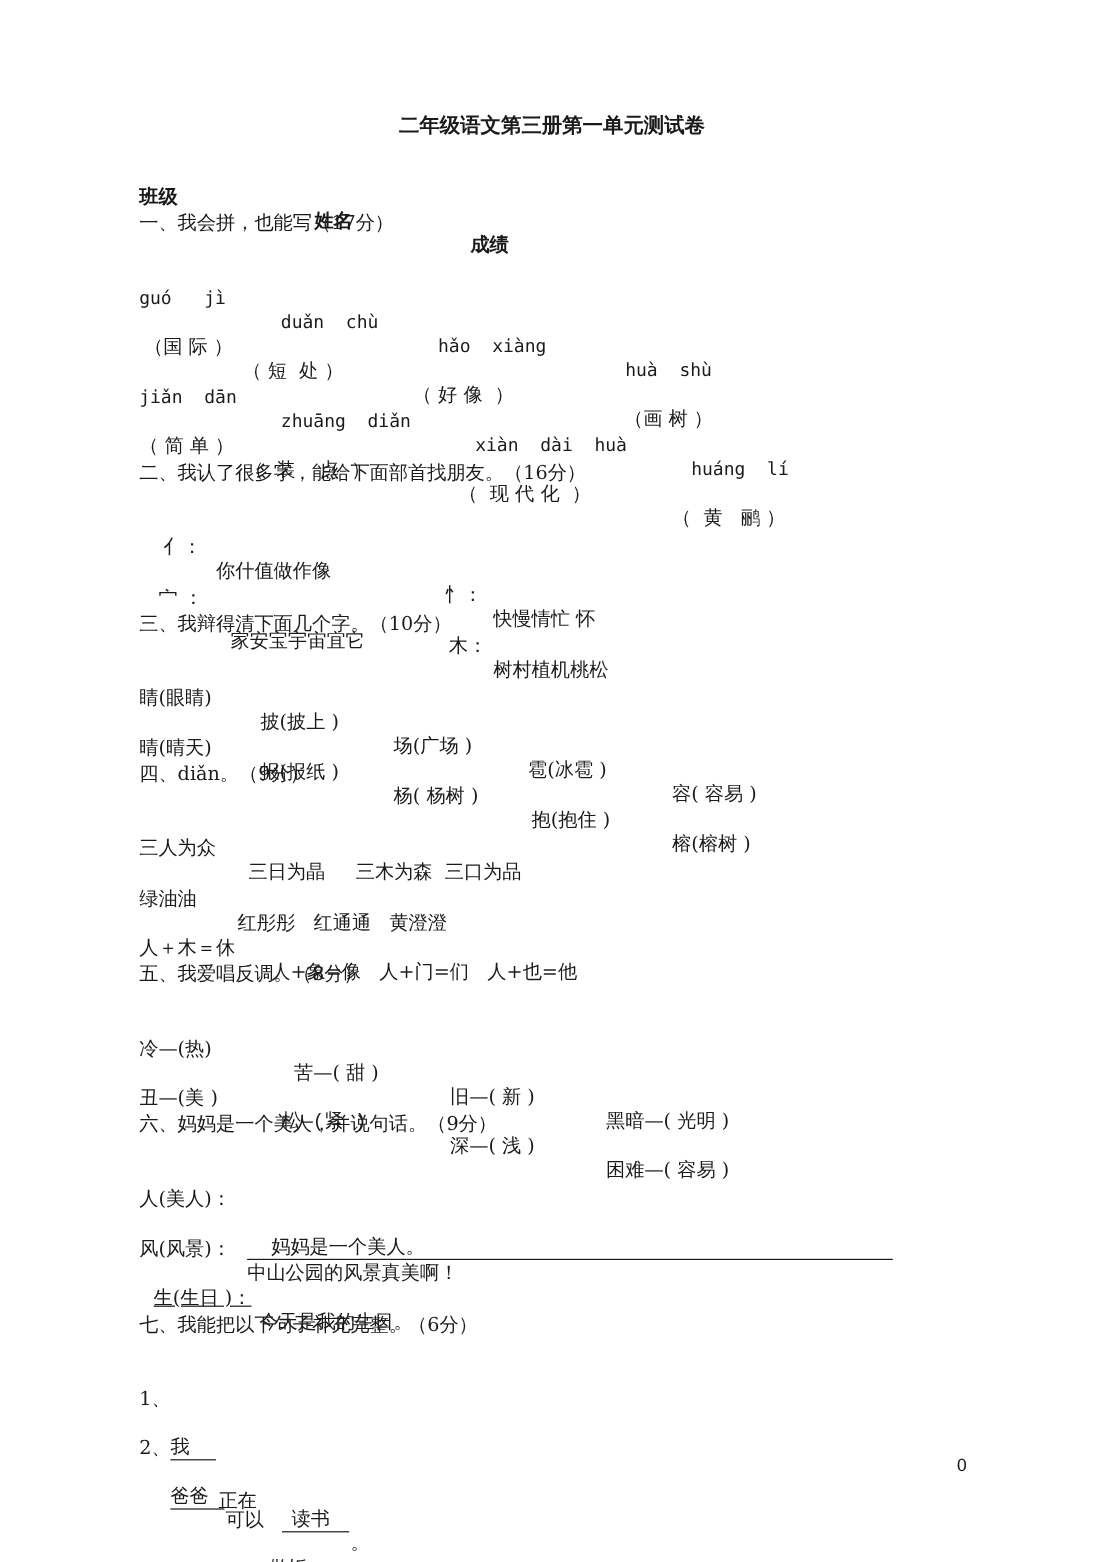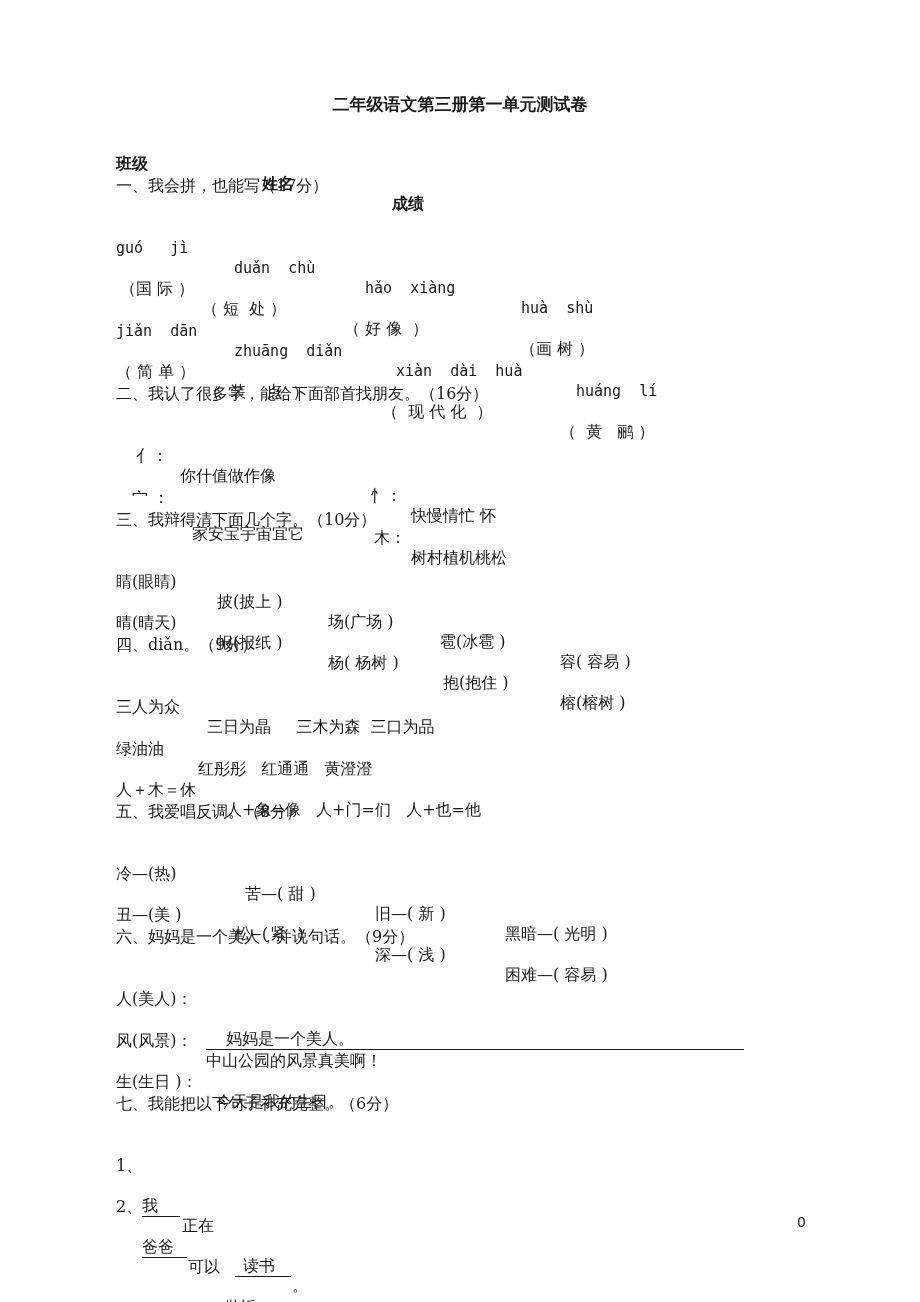--- a/index.html
+++ b/index.html
@@ -117,30 +117,30 @@
   <div class="line" style="top:969px;">
     <span class="seg" style="left:0;">人(美人)：</span>
     <div class="uline" style="left:90px; width:538px;"></div>
     <span class="seg" style="left:110px;">妈妈是一个美人。</span>
   </div>
   <div class="line" style="top:1011px;">
     <span class="seg" style="left:0;">风(风景)：</span>
     <span class="seg u" style="left:90px;">中山公园的风景真美啊！</span>
   </div>
   <div class="line" style="top:1052px;">
-    <span class="seg" style="left:0;">生(生日 )：</span>
+    <span class="seg" style="left:12px;text-decoration:underline;">生(生日 )：</span>
     <span class="seg u" style="left:100px;">今天是我的生日。</span>
   </div>
 
   <div class="line" style="top:1094px;">七、我能把以下句子补充完整。（6分）</div>
   <div class="line" style="top:1136px;">
     <span class="seg" style="left:0;">1、</span>
     <div class="uline" style="left:26px; width:38px;"></div>
     <span class="seg" style="left:26px;">我</span>
-    <span class="seg" style="left:66px;">正在</span>
+    <span class="seg" style="left:66px;margin-top:25px;">正在</span>
     <div class="uline" style="left:119px; width:56px;"></div>
     <span class="seg" style="left:127px;">读书</span>
     <span class="seg" style="left:176px;">。</span>
   </div>
   <div class="line" style="top:1177px;">
     <span class="seg" style="left:0;">2、</span>
     <div class="uline" style="left:26px; width:45px;"></div>
     <span class="seg" style="left:26px;">爸爸</span>
     <span class="seg" style="left:72px;">可以</span>
     <div class="uline" style="left:108px; width:48px;"></div>

